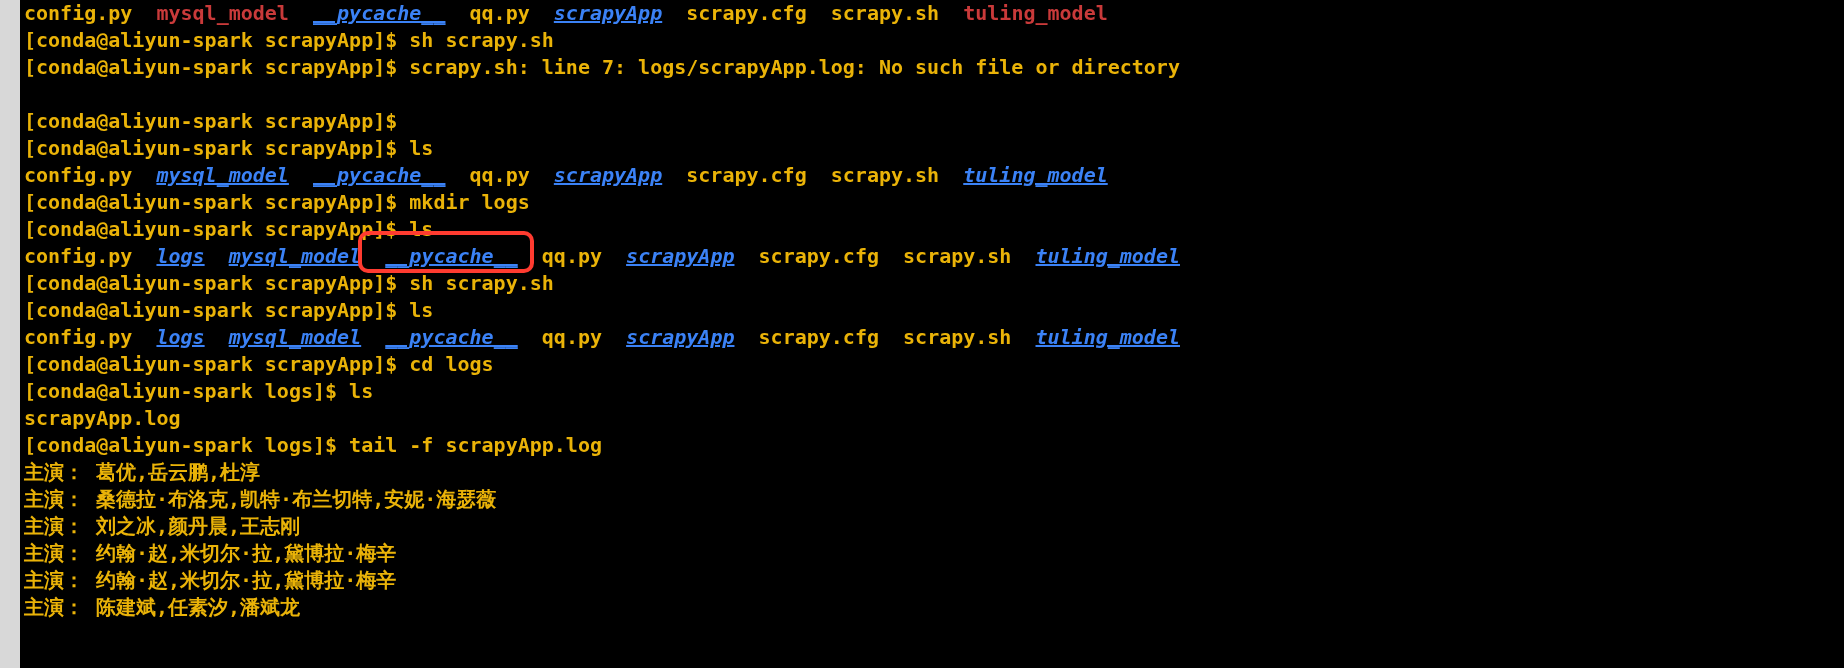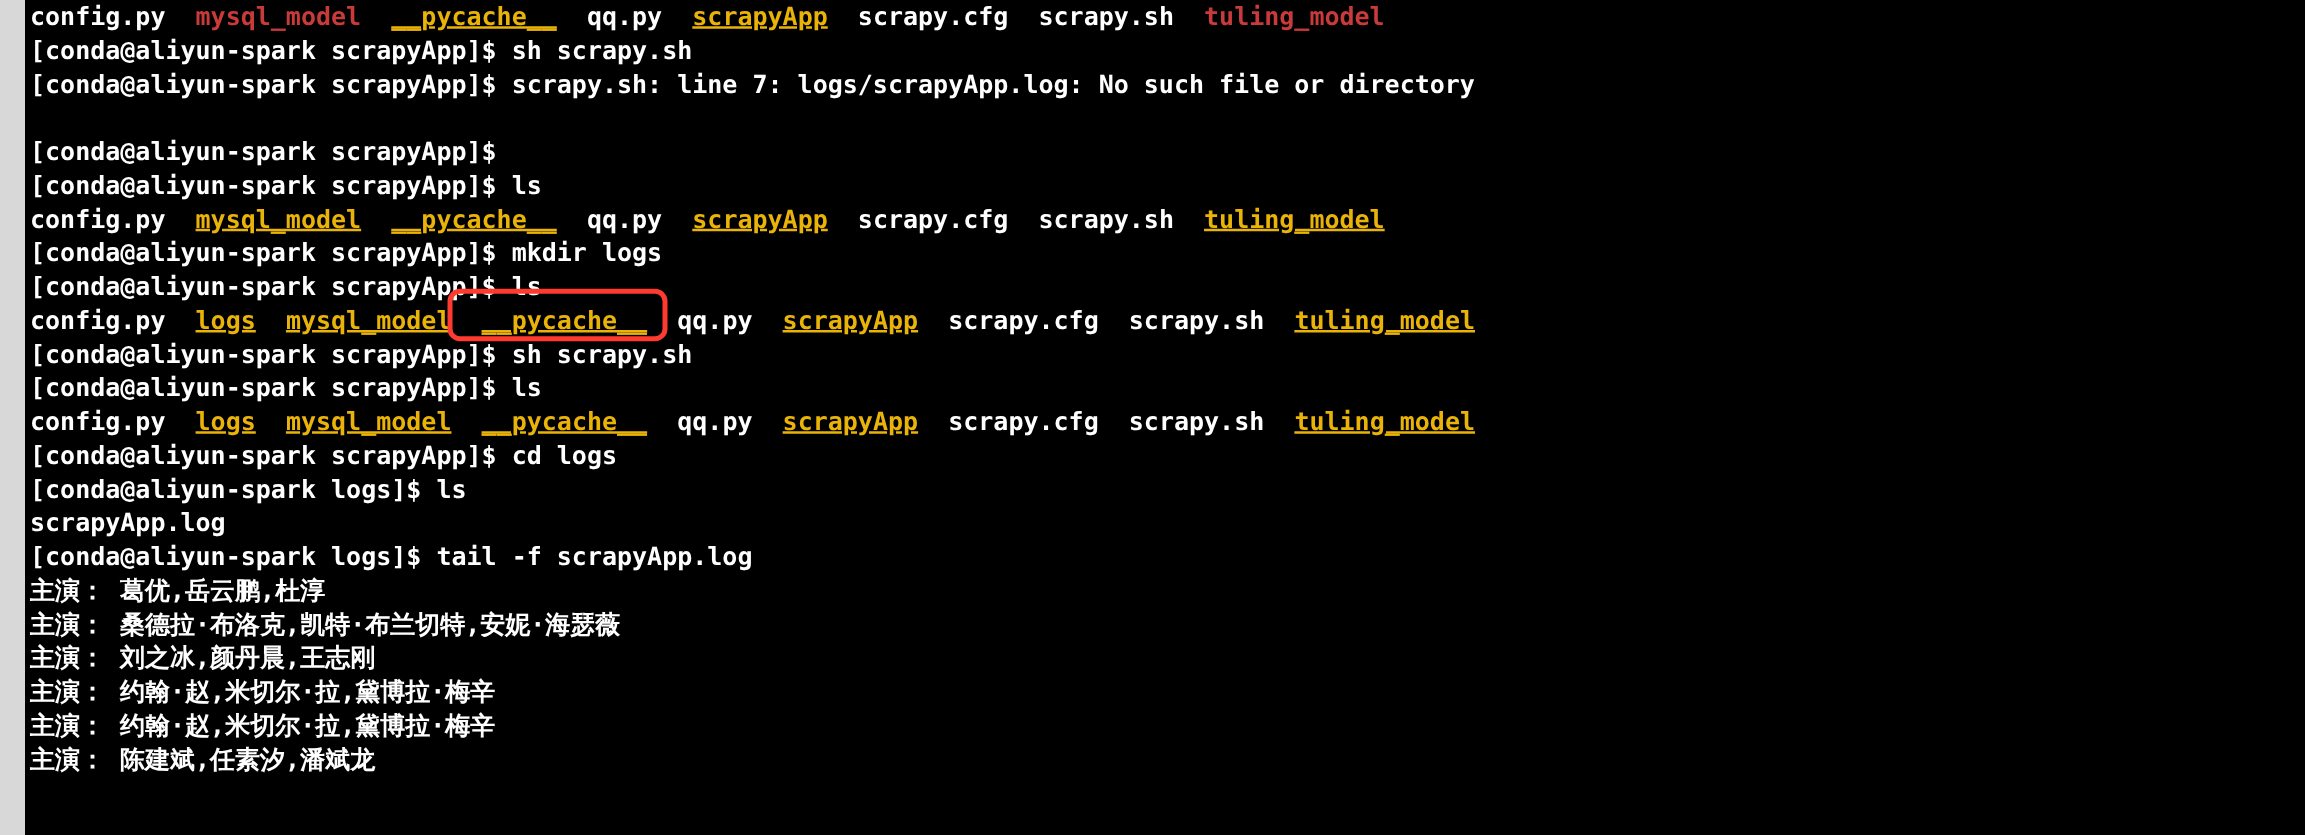--- a/index.html
+++ b/index.html
@@ -24,23 +24,23 @@
     position: absolute;
     left: 0;
     top: 0;
     width: 20px;
     height: 668px;
     background: #d8d8d8;
   }
   .line {
     display: block;
   }
-  .white { color: #ffffff; }
+  .white { color: #eab308; }
   .red   { color: #c93a3a; }
-  .blue  { color: #eab308; text-decoration: underline; }
+  .blue  { color: #3b82f6; text-decoration: underline; font-style: italic; }
   .highlight-box {
     position: absolute;
     border: 4px solid #ff3b30;
     border-radius: 10px;
     pointer-events: none;
   }
 </style>
 </head>
 <body>
 

